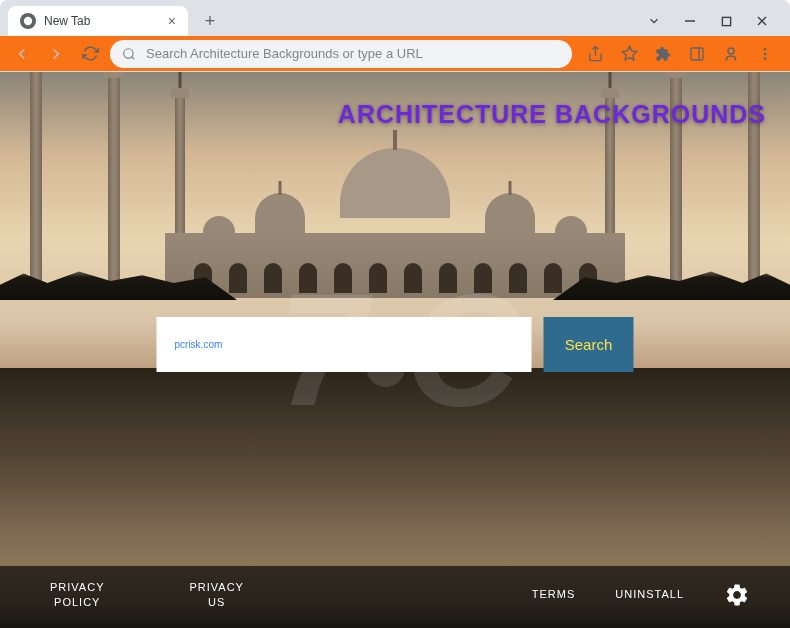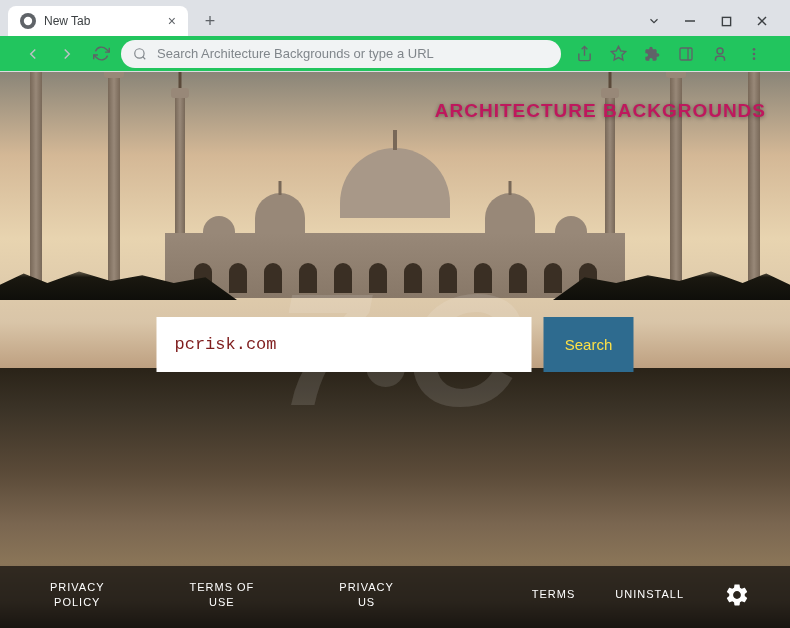--- a/index.html
+++ b/index.html
@@ -1,29 +1,29 @@
 <!DOCTYPE html>
 <html><head>
   <meta charset="utf-8">
   <style>
     * { margin: 0; padding: 0; box-sizing: border-box; }
     body { font-family: -apple-system, BlinkMacSystemFont, 'Segoe UI', Arial, sans-serif; width: 790px; height: 628px; overflow: hidden; background: #fff; }
     
     
-    .browser-chrome { background: #dee1e6; }
+    .browser-chrome { background: #dee1e6; border-radius: 7px; }
     .tab-bar { display: flex; align-items: center; height: 36px; padding: 6px 8px 0; }
     .tab { background: #fff; border-radius: 8px 8px 0 0; padding: 6px 12px; display: flex; align-items: center; gap: 8px; min-width: 180px; height: 30px; font-size: 12px; color: #3c4043; }
     .tab-favicon { width: 16px; height: 16px; border-radius: 50%; background: #5f6368; display: flex; align-items: center; justify-content: center; }
     .tab-favicon svg { width: 10px; height: 10px; }
     .tab-close { margin-left: auto; color: #5f6368; font-size: 14px; cursor: pointer; }
     .new-tab-btn { margin-left: 10px; color: #5f6368; font-size: 18px; font-weight: 300; cursor: pointer; width: 24px; text-align: center; }
     .window-controls { margin-left: auto; display: flex; gap: 16px; padding-right: 10px; color: #3c4043; }
     .window-controls span { cursor: pointer; width: 20px; height: 20px; display: flex; align-items: center; justify-content: center; }
     
-    .addr-bar { background: #22c55e; display: flex; align-items: center; height: 36px; padding: 4px 19px; gap: 6px; border-bottom: 1px solid #dadce0; }
+    .addr-bar { background: #f97316; display: flex; align-items: center; height: 36px; padding: 4px 8px; gap: 6px; border-bottom: 1px solid #dadce0; }
     .nav-btn { width: 28px; height: 28px; display: flex; align-items: center; justify-content: center; color: #5f6368; cursor: pointer; border-radius: 50%; }
     .nav-btn.disabled { color: #bdc1c6; }
     .omnibox { flex: 1; background: #f1f3f4; border-radius: 14px; height: 28px; display: flex; align-items: center; padding: 0 12px; gap: 10px; color: #80868b; font-size: 13px; }
     .omnibox-icon { display: flex; align-items: center; }
     .toolbar-icons { display: flex; gap: 8px; padding: 0 4px; }
     .toolbar-icon { width: 26px; height: 26px; display: flex; align-items: center; justify-content: center; color: #5f6368; cursor: pointer; }
     
     
     .content { position: relative; height: 556px; overflow: hidden; }
     .bg-sky { position: absolute; inset: 0; background: linear-gradient(180deg, #8a8578 0%, #d4b896 15%, #e8d4b0 30%, #d9c5a8 45%, #b89878 55%, #9a7858 60%, #3a3024 100%); }
@@ -54,25 +54,25 @@
     .minaret.m1 { left: 30px; height: 250px; }
     .minaret.m2 { left: 108px; height: 230px; }
     .minaret.m3 { left: 175px; height: 210px; width: 10px; }
     .minaret.m4 { right: 175px; height: 210px; width: 10px; }
     .minaret.m5 { right: 108px; height: 230px; }
     .minaret.m6 { right: 30px; height: 250px; }
     
     .trees { position: absolute; left: 0; right: 0; bottom: 328px; height: 38px; background: linear-gradient(180deg, transparent 0%, #1a1810 40%, #0f0e0a 100%); clip-path: polygon(0% 60%, 3% 30%, 6% 55%, 10% 25%, 14% 50%, 18% 35%, 22% 55%, 26% 40%, 30% 100%, 70% 100%, 74% 40%, 78% 55%, 82% 35%, 86% 50%, 90% 25%, 94% 55%, 97% 30%, 100% 60%, 100% 100%, 0% 100%); }
     
     
-    .brand-title { position: absolute; top: 28px; right: 24px; color: #be185d; font-size: 19px; font-weight: 600; letter-spacing: 1px; text-shadow: 0 1px 4px rgba(0,0,0,0.4); }
+    .brand-title { position: absolute; top: 28px; right: 24px; color: #6d28d9; font-size: 25px; font-weight: 600; letter-spacing: 1px; text-shadow: 0 1px 4px rgba(0,0,0,0.4); }
     
     
     .search-wrap { position: absolute; top: 245px; left: 50%; transform: translateX(-50%); display: flex; gap: 12px; }
-    .search-input { width: 375px; height: 55px; background: #fff; border: none; padding: 0 18px; font-size: 17px; color: #7f1d1d; outline: none; font-family: Liberation Mono, monospace; }
+    .search-input { width: 375px; height: 55px; background: #fff; border: none; padding: 0 18px; font-size: 10px; color: #3b82f6; outline: none; }
     .search-btn { width: 90px; height: 55px; background: #2e6b8f; color: #fde047; border: none; font-size: 15px; cursor: pointer; }
     
     
     .watermark { position: absolute; top: 50%; left: 50%; transform: translate(-50%, -50%); font-size: 160px; font-weight: 700; font-style: italic; color: rgba(255,255,255,0.12); pointer-events: none; letter-spacing: -8px; z-index: 0; }
     
     
     .footer { position: absolute; bottom: 0; left: 0; right: 0; height: 62px; background: rgba(20,18,15,0.75); display: flex; align-items: center; padding: 0 40px 4px 50px; }
     .footer-links { display: flex; gap: 85px; }
     .footer-link { color: #fff; font-size: 11px; letter-spacing: 1px; text-align: center; cursor: pointer; line-height: 1.4; }
     .footer-right { margin-left: auto; display: flex; align-items: center; gap: 40px; }
@@ -224,22 +224,20 @@
 
   <div class="search-wrap">
     <input class="search-input" value="pcrisk.com" style="">
     <button class="search-btn">Search</button>
   </div>
 
   <div class="footer">
     <div class="footer-links">
       <div class="footer-link" style="white-space:pre-line">PRIVACY
 POLICY</div>
-      <div class="footer-link" style="white-space:pre-line">TERMS OF
-USE</div>
       <div class="footer-link" style="white-space:pre-line">PRIVACY
 US</div>
     </div>
     <div class="footer-right">
       <div class="footer-link">TERMS</div>
       <div class="footer-link">UNINSTALL</div>
       <span class="gear-icon">
         <svg viewBox="0 0 24 24" fill="currentColor">
             <path d="M19.14,12.94c0.04-0.3,0.06-0.61,0.06-0.94c0-0.32-0.02-0.64-0.07-0.94l2.03-1.58c0.18-0.14,0.23-0.41,0.12-0.61 l-1.92-3.32c-0.12-0.22-0.37-0.29-0.59-0.22l-2.39,0.96c-0.5-0.38-1.03-0.7-1.62-0.94L14.4,2.81c-0.04-0.24-0.24-0.41-0.48-0.41 h-3.84c-0.24,0-0.43,0.17-0.47,0.41L9.25,5.35C8.66,5.59,8.12,5.92,7.63,6.29L5.24,5.33c-0.22-0.08-0.47,0-0.59,0.22L2.74,8.87 C2.62,9.08,2.66,9.34,2.86,9.48l2.03,1.58C4.84,11.36,4.8,11.69,4.8,12s0.02,0.64,0.07,0.94l-2.03,1.58 c-0.18,0.14-0.23,0.41-0.12,0.61l1.92,3.32c0.12,0.22,0.37,0.29,0.59,0.22l2.39-0.96c0.5,0.38,1.03,0.7,1.62,0.94l0.36,2.54 c0.05,0.24,0.24,0.41,0.48,0.41h3.84c0.24,0,0.44-0.17,0.47-0.41l0.36-2.54c0.59-0.24,1.13-0.56,1.62-0.94l2.39,0.96 c0.22,0.08,0.47,0,0.59-0.22l1.92-3.32c0.12-0.22,0.07-0.47-0.12-0.61L19.14,12.94z M12,15.6c-1.98,0-3.6-1.62-3.6-3.6 s1.62-3.6,3.6-3.6s3.6,1.62,3.6,3.6S13.98,15.6,12,15.6z"></path>
           </svg>

